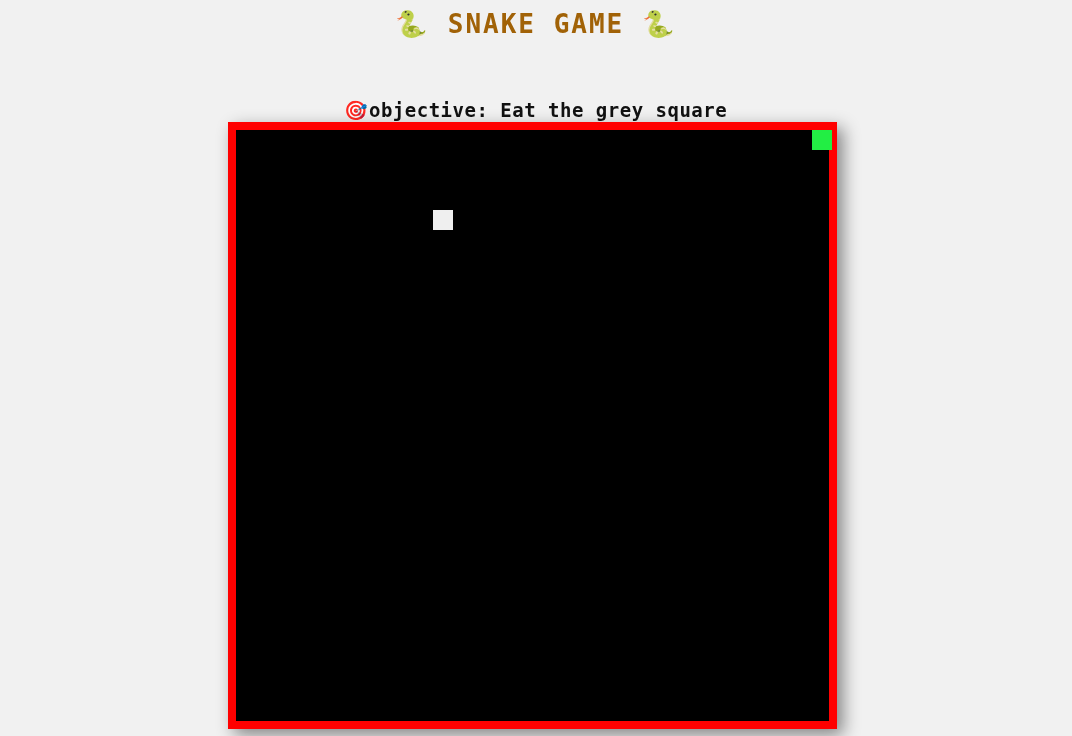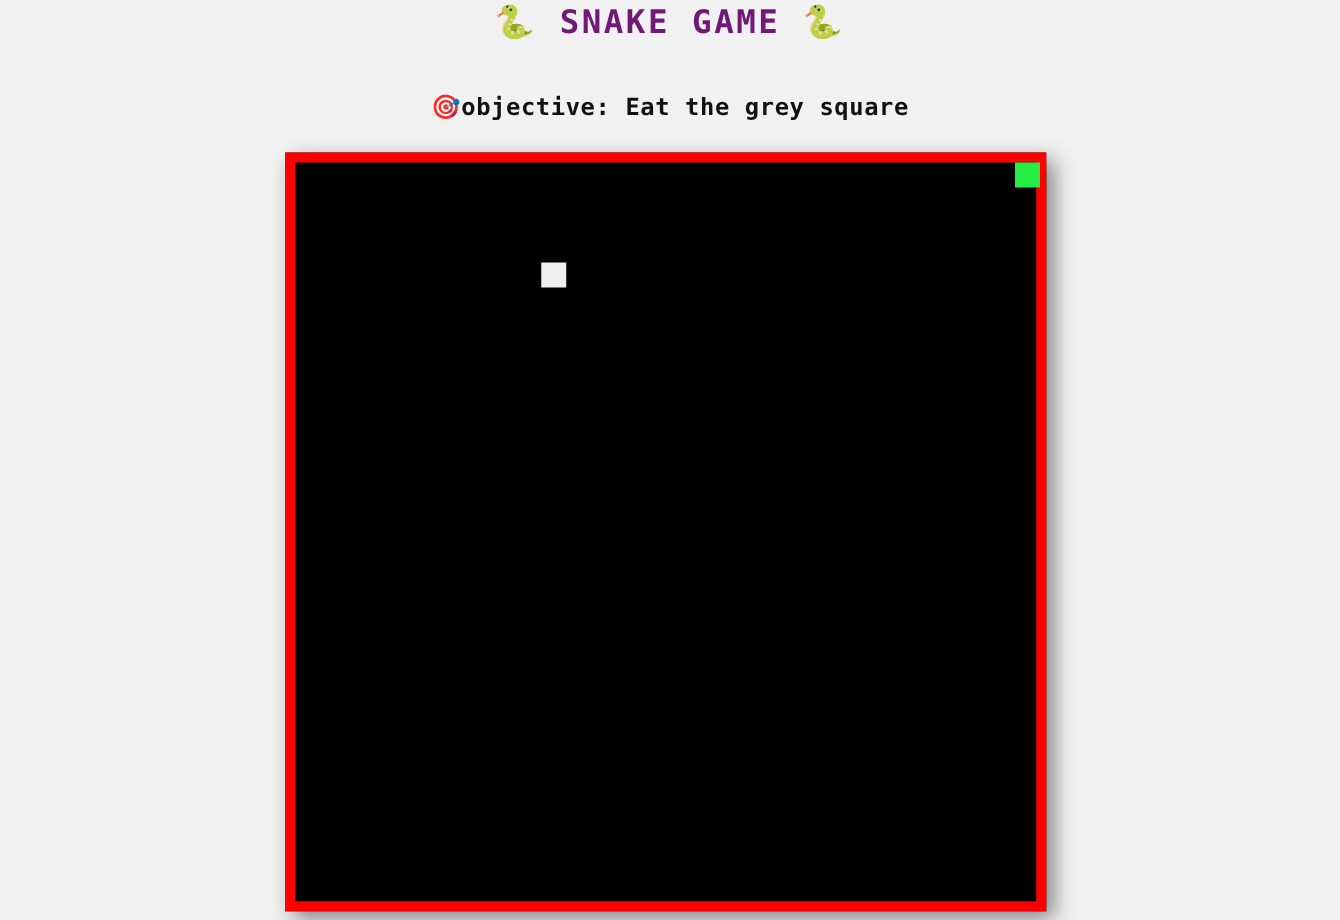--- a/index.html
+++ b/index.html
@@ -19,27 +19,27 @@
   .header {
     position: absolute;
     left: 0;
     top: 0;
     width: 1072px;
     text-align: center;
   }
 
   .game-title {
     margin: 0;
-    padding: 2px;
+    padding: 8px;
     font-family: "DejaVu Sans Mono", monospace;
     font-weight: bold;
     font-size: 26px;
     line-height: 32px;
     letter-spacing: 2px;
-    color: #701a75;
+    color: #a16207;
     white-space: pre;
   }
 
   .subtitle-block {
     margin: 0;
     padding: 0;
     font-family: "DejaVu Sans Mono", monospace;
     font-weight: bold;
     font-size: 19px;
     line-height: 20px;
@@ -47,20 +47,21 @@
     color: #111111;
     white-space: pre;
   }
 
   .subtitle-line {
     display: block;
     white-space: pre;
   }
 
   .subtitle-line-1 {
+    margin-top: 12px;
   }
 
   
   .board-wrap {
     position: absolute;
     left: 228px;
     top: 122px;
   }
 
   .game-board {

